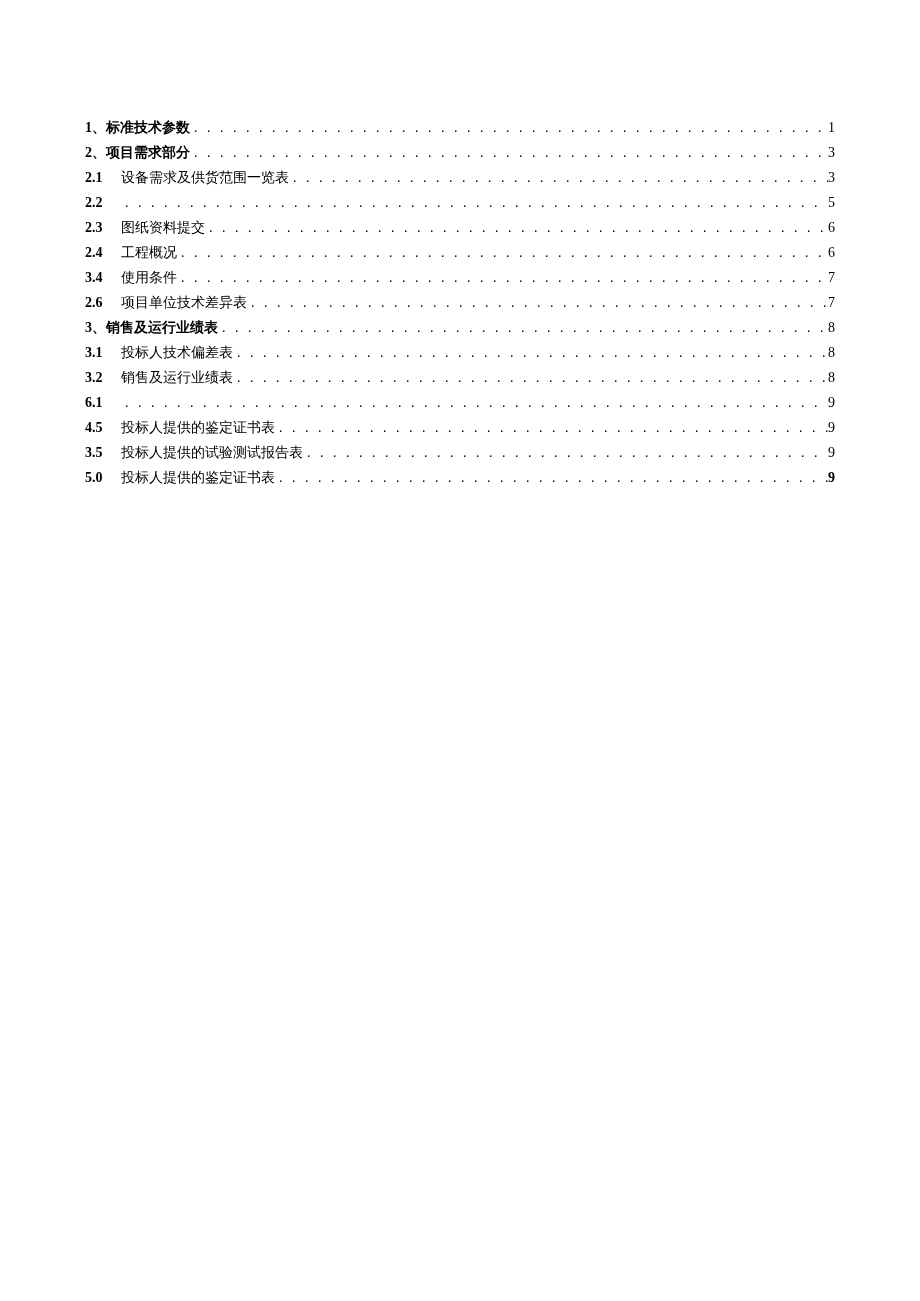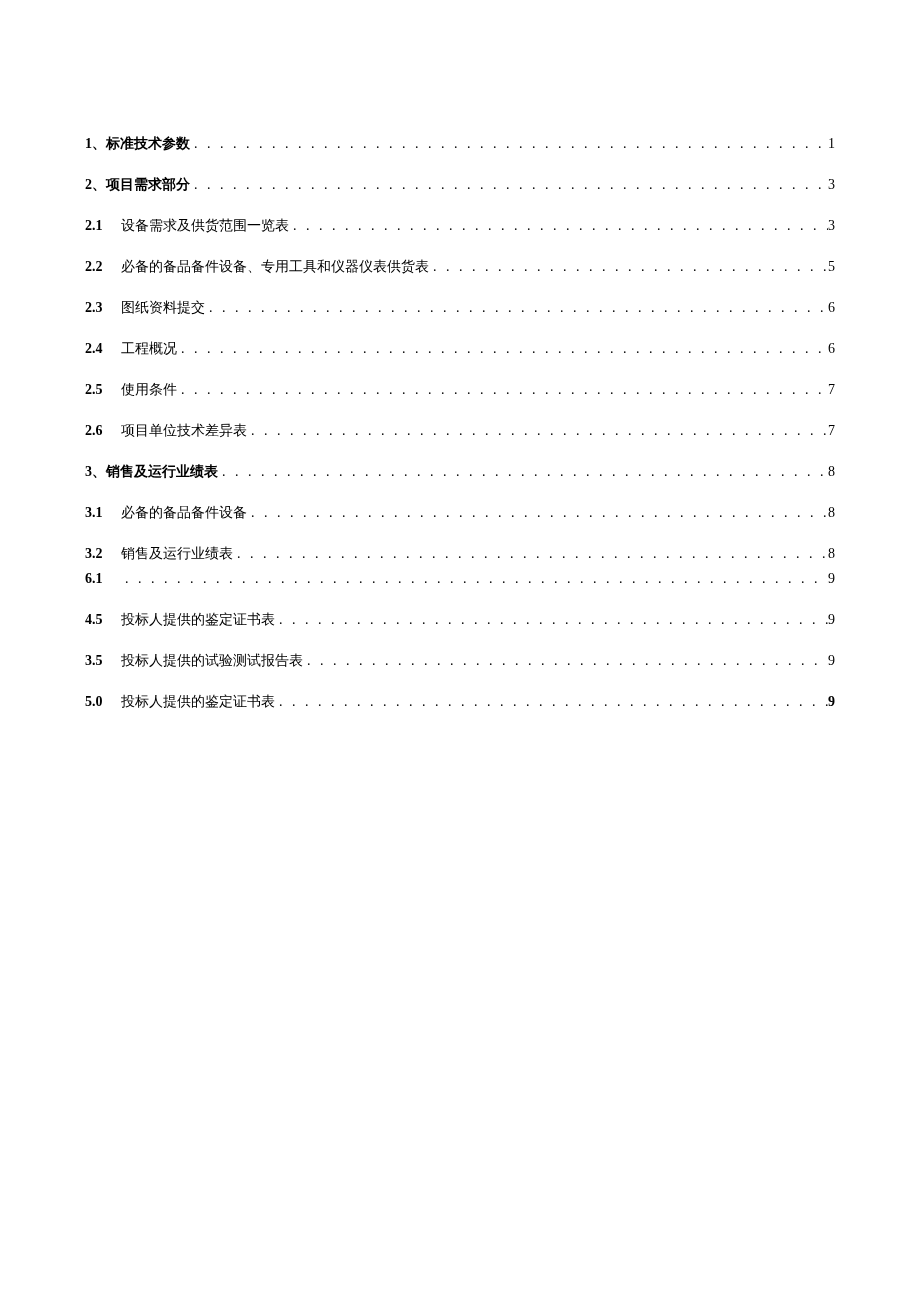--- a/index.html
+++ b/index.html
@@ -27,21 +27,20 @@
     }
     .toc-num {
       flex-shrink: 0;
       font-weight: bold;
     }
     .toc-num.sub {
       min-width: 36px;
     }
     .toc-title {
       flex-shrink: 0;
-      margin-top: 16px;
     }
     .toc-title.main {
       font-weight: bold;
     }
     .toc-leader {
       flex: 1;
       overflow: hidden;
       letter-spacing: 3px;
       padding: 0 4px;
     }
@@ -69,57 +68,56 @@
       <span class="toc-page">3</span>
     </div>
     <div class="toc-entry">
       <span class="toc-num sub">2.1</span>
       <span class="toc-title">设备需求及供货范围一览表</span>
       <span class="toc-leader">. . . . . . . . . . . . . . . . . . . . . . . . . . . . . . . . . . . . . . . . . . . . . . . . . . . . . . . . . . . . . . . . . . . . . . . . . . . . . . . . . . . . . . . . . . . . . . . . . . . . . . . . . . . . . . . . . . . . . . . . . . . . . . . .</span>
       <span class="toc-page">3</span>
     </div>
     <div class="toc-entry">
       <span class="toc-num sub">2.2</span>
-      <span class="toc-title">必备的备品备件设备、专用工具和仪器仪表供货表</span>
       <span class="toc-leader">. . . . . . . . . . . . . . . . . . . . . . . . . . . . . . . . . . . . . . . . . . . . . . . . . . . . . . . . . . . . . . . . . . . . . . . . . . . . . . . . . . . . . . . . . . . . . . . . . . . . . . . . . . . . . . . . . . . . . . . . . . . . . . . .</span>
       <span class="toc-page">5</span>
     </div>
     <div class="toc-entry">
       <span class="toc-num sub">2.3</span>
       <span class="toc-title">图纸资料提交</span>
       <span class="toc-leader">. . . . . . . . . . . . . . . . . . . . . . . . . . . . . . . . . . . . . . . . . . . . . . . . . . . . . . . . . . . . . . . . . . . . . . . . . . . . . . . . . . . . . . . . . . . . . . . . . . . . . . . . . . . . . . . . . . . . . . . . . . . . . . . .</span>
       <span class="toc-page">6</span>
     </div>
     <div class="toc-entry">
       <span class="toc-num sub">2.4</span>
       <span class="toc-title">工程概况</span>
       <span class="toc-leader">. . . . . . . . . . . . . . . . . . . . . . . . . . . . . . . . . . . . . . . . . . . . . . . . . . . . . . . . . . . . . . . . . . . . . . . . . . . . . . . . . . . . . . . . . . . . . . . . . . . . . . . . . . . . . . . . . . . . . . . . . . . . . . . .</span>
       <span class="toc-page">6</span>
     </div>
     <div class="toc-entry">
-      <span class="toc-num sub">2.5</span>
+      <span class="toc-num sub">3.4</span>
       <span class="toc-title">使用条件</span>
       <span class="toc-leader">. . . . . . . . . . . . . . . . . . . . . . . . . . . . . . . . . . . . . . . . . . . . . . . . . . . . . . . . . . . . . . . . . . . . . . . . . . . . . . . . . . . . . . . . . . . . . . . . . . . . . . . . . . . . . . . . . . . . . . . . . . . . . . . .</span>
       <span class="toc-page">7</span>
     </div>
     <div class="toc-entry">
       <span class="toc-num sub">2.6</span>
       <span class="toc-title">项目单位技术差异表</span>
       <span class="toc-leader">. . . . . . . . . . . . . . . . . . . . . . . . . . . . . . . . . . . . . . . . . . . . . . . . . . . . . . . . . . . . . . . . . . . . . . . . . . . . . . . . . . . . . . . . . . . . . . . . . . . . . . . . . . . . . . . . . . . . . . . . . . . . . . . .</span>
       <span class="toc-page">7</span>
     </div>
     <div class="toc-entry">
       <span class="toc-num">3、</span>
       <span class="toc-title main">销售及运行业绩表</span>
       <span class="toc-leader">. . . . . . . . . . . . . . . . . . . . . . . . . . . . . . . . . . . . . . . . . . . . . . . . . . . . . . . . . . . . . . . . . . . . . . . . . . . . . . . . . . . . . . . . . . . . . . . . . . . . . . . . . . . . . . . . . . . . . . . . . . . . . . . .</span>
       <span class="toc-page">8</span>
     </div>
     <div class="toc-entry">
       <span class="toc-num sub">3.1</span>
-      <span class="toc-title">必备的备品备件设备</span>
+      <span class="toc-title">投标人技术偏差表</span>
       <span class="toc-leader">. . . . . . . . . . . . . . . . . . . . . . . . . . . . . . . . . . . . . . . . . . . . . . . . . . . . . . . . . . . . . . . . . . . . . . . . . . . . . . . . . . . . . . . . . . . . . . . . . . . . . . . . . . . . . . . . . . . . . . . . . . . . . . . .</span>
       <span class="toc-page">8</span>
     </div>
     <div class="toc-entry">
       <span class="toc-num sub">3.2</span>
       <span class="toc-title">销售及运行业绩表</span>
       <span class="toc-leader">. . . . . . . . . . . . . . . . . . . . . . . . . . . . . . . . . . . . . . . . . . . . . . . . . . . . . . . . . . . . . . . . . . . . . . . . . . . . . . . . . . . . . . . . . . . . . . . . . . . . . . . . . . . . . . . . . . . . . . . . . . . . . . . .</span>
       <span class="toc-page">8</span>
     </div>
     <div class="toc-entry">

